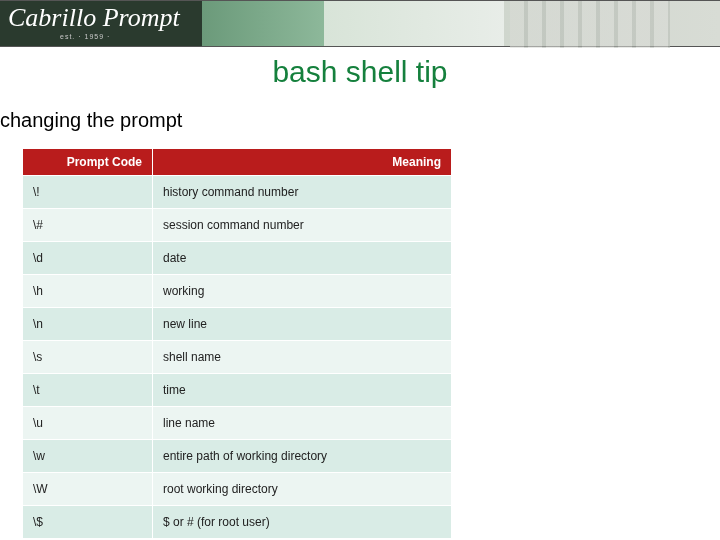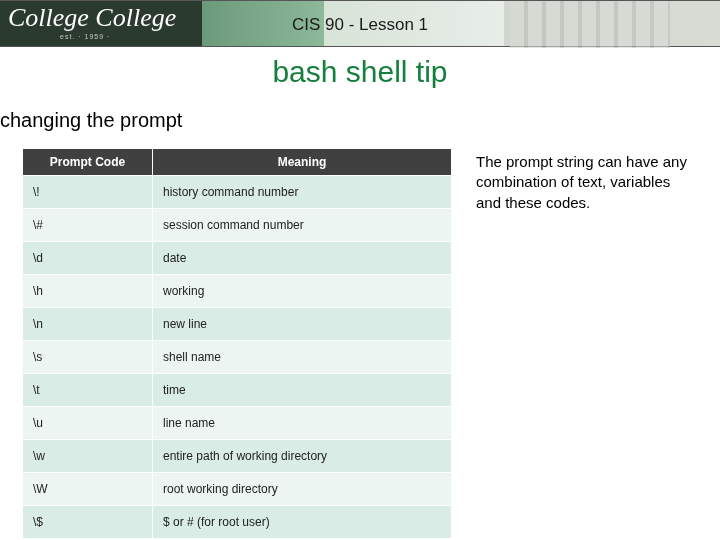--- a/index.html
+++ b/index.html
@@ -81,23 +81,23 @@
     padding: 0 22px 0 22px;
     gap: 24px;
   }
   .table-wrap { flex: 0 0 auto; width: 430px; }
   table {
     border-collapse: collapse;
     width: 100%;
     font-size: 12px;
   }
   th {
-    background: #404040;
+    background: #b91c1c;
     color: #fff;
-    text-align: center;
+    text-align: right;
     padding: 6px 10px;
     font-weight: bold;
     border: 1px solid #fff;
   }
   td {
     padding: 9px 10px;
     border: 1px solid #fff;
     color: #222;
   }
   tbody tr:nth-child(odd) td { background: #d9ece6; }
@@ -109,24 +109,23 @@
     color: #000;
     line-height: 1.35;
     padding-top: 4px;
     font-family: Verdana, sans-serif;
   }
 </style>
 </head>
 <body>
 
 <div class="banner">
-  <div class="logo">College College</div>
+  <div class="logo">Cabrillo Prompt</div>
   <div class="logo-sub">est. · 1959 ·</div>
   <div class="columns"></div>
-  <div class="banner-title">CIS 90 - Lesson 1</div>
 </div>
 
 <h1 class="slide-title">bash shell tip</h1>
 <div class="slide-subtitle">changing the prompt</div>
 
 <div class="content">
   <div class="table-wrap">
     <table>
       <thead>
         <tr>
@@ -175,14 +174,13 @@
             <td>\W</td>
             <td>root working directory</td>
           </tr>
           <tr>
             <td>\$</td>
             <td>$ or # (for root user)</td>
           </tr>
         </tbody>
     </table>
   </div>
-  <div class="sidenote">The prompt string can have any combination of text, variables and these codes.</div>
 </div>
 
 </body></html>

